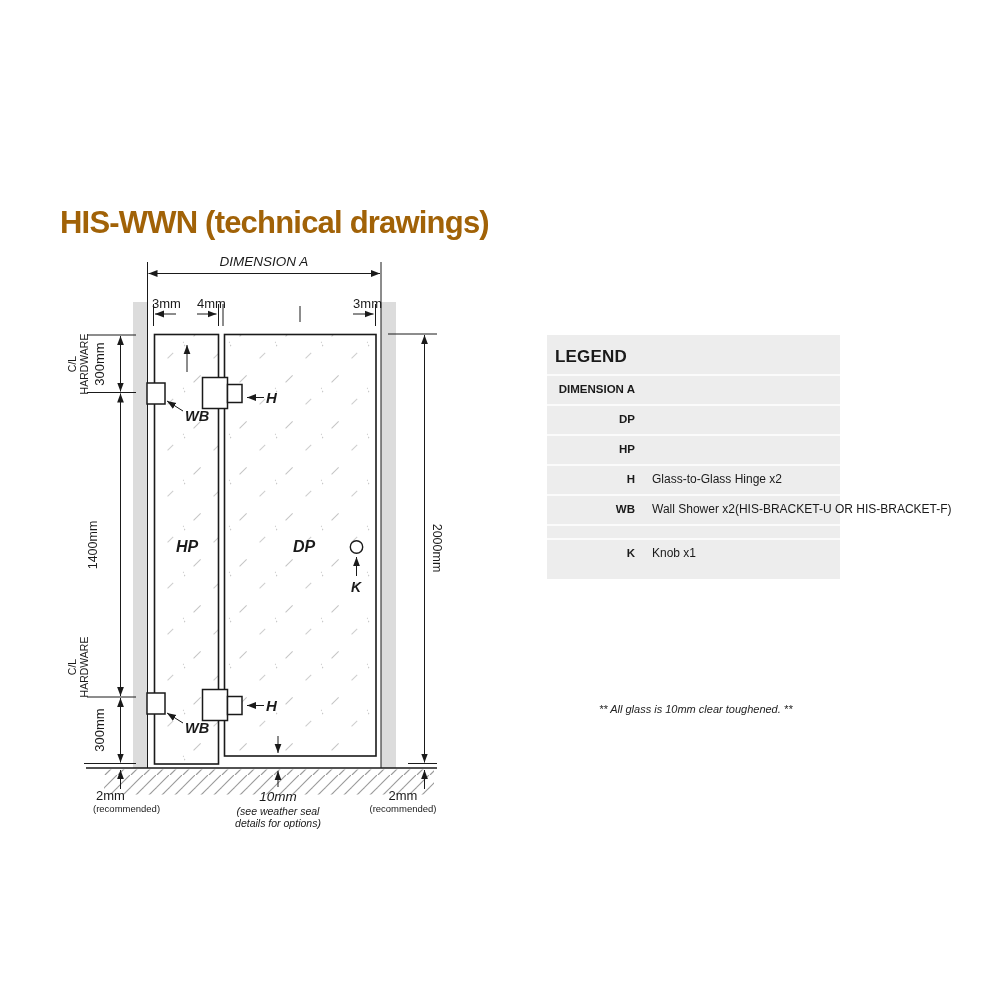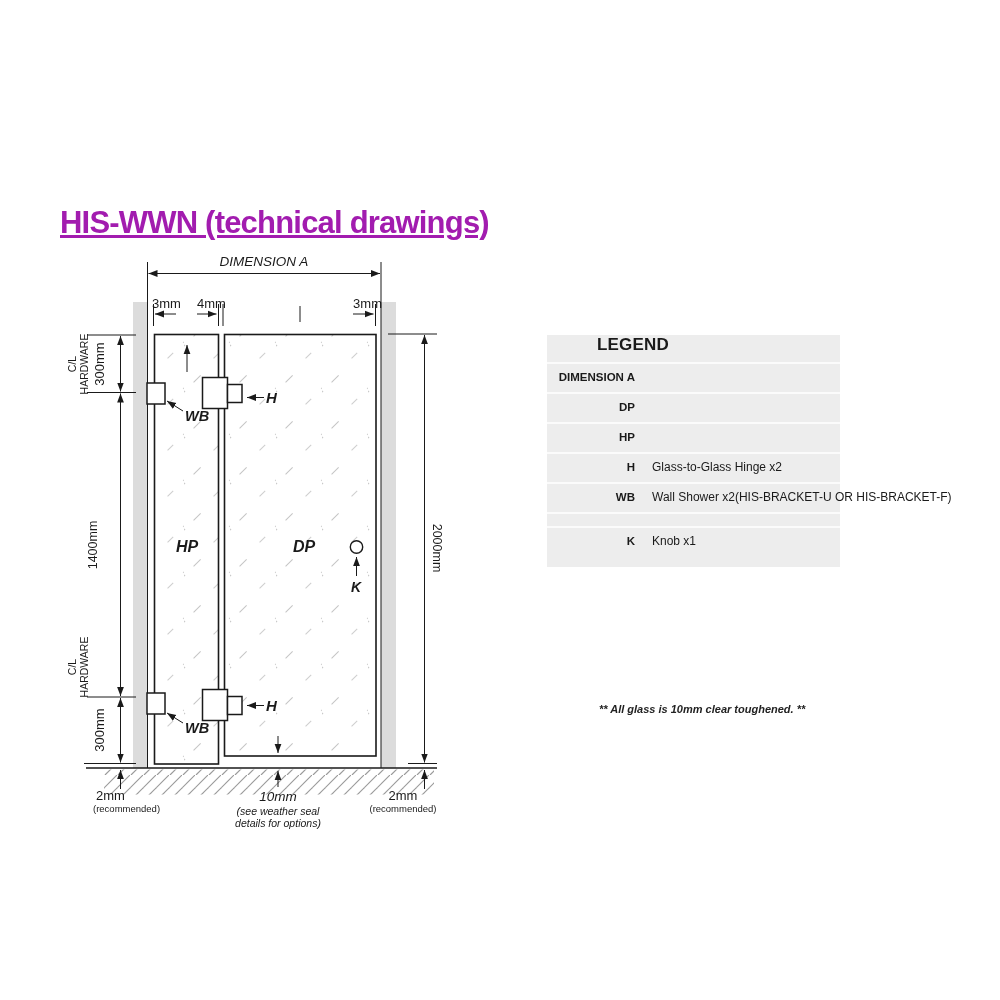--- a/index.html
+++ b/index.html
@@ -1,32 +1,32 @@
 <!DOCTYPE html>
 <html><head>
 <meta charset="utf-8">
 <style>
   html,body{margin:0;padding:0;background:#fff;width:1000px;height:1000px;overflow:hidden;
     font-family:"Liberation Sans",sans-serif;color:#1a1a1a;}
   .stage{position:absolute;left:0;top:0;width:1000px;height:1000px;}
   .page-title{position:absolute;left:60px;top:184px;font-size:31px;font-weight:700;
-    letter-spacing:-0.8px;color:#a21caf;white-space:nowrap;text-decoration:underline;}
+    letter-spacing:-0.8px;color:#a16207;white-space:nowrap;}
   svg text{fill:#1a1a1a;font-family:"Liberation Sans",sans-serif;}
   
   .legend{position:absolute;left:547px;top:335px;width:293px;background:#ededed;}
-  .lg-head{font-size:17px;font-weight:700;padding:0 8px 7px 8px;letter-spacing:0.2px;margin-left:42px;}
+  .lg-head{font-size:17px;font-weight:700;padding:12px 8px 7px 8px;letter-spacing:0.2px;}
   .lg-row{display:flex;border-top:2px solid #fbfbfb;padding:6px 0 7px 0;}
   .lg-key{width:88px;flex:none;text-align:right;font-weight:700;font-size:11.5px;
     line-height:15px;white-space:nowrap;}
   .lg-desc{margin-left:17px;font-size:12px;line-height:15px;}
   .lg-row.nowrap .lg-desc{white-space:nowrap;}
   .lg-row.spacer{height:12px;padding:0;border-top:2px solid #fbfbfb;}
   .lg-row.last{padding-bottom:18px;}
   .footnote{position:absolute;left:599px;top:703px;font-size:11px;font-style:italic;
-    font-weight:700;color:#222;white-space:nowrap;}
+    font-weight:400;color:#222;white-space:nowrap;}
 </style>
 </head>
 <body>
 
 <div class="stage">
 
   <h1 class="page-title">HIS-WWN (technical drawings)</h1>
 
   <svg width="1000" height="1000" viewBox="0 0 1000 1000" style="position:absolute;left:0;top:0;">
     <defs>

